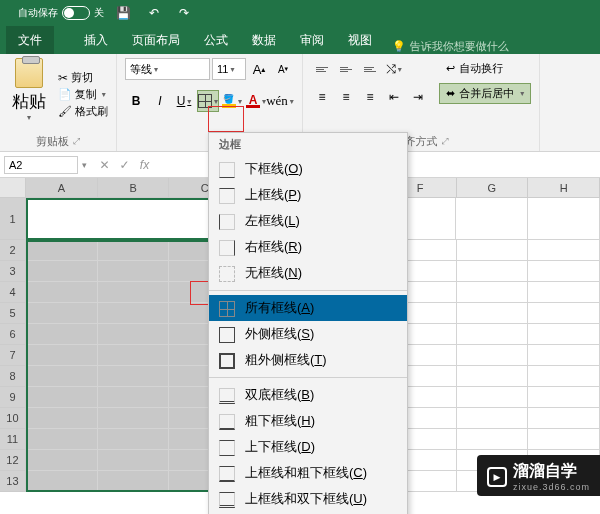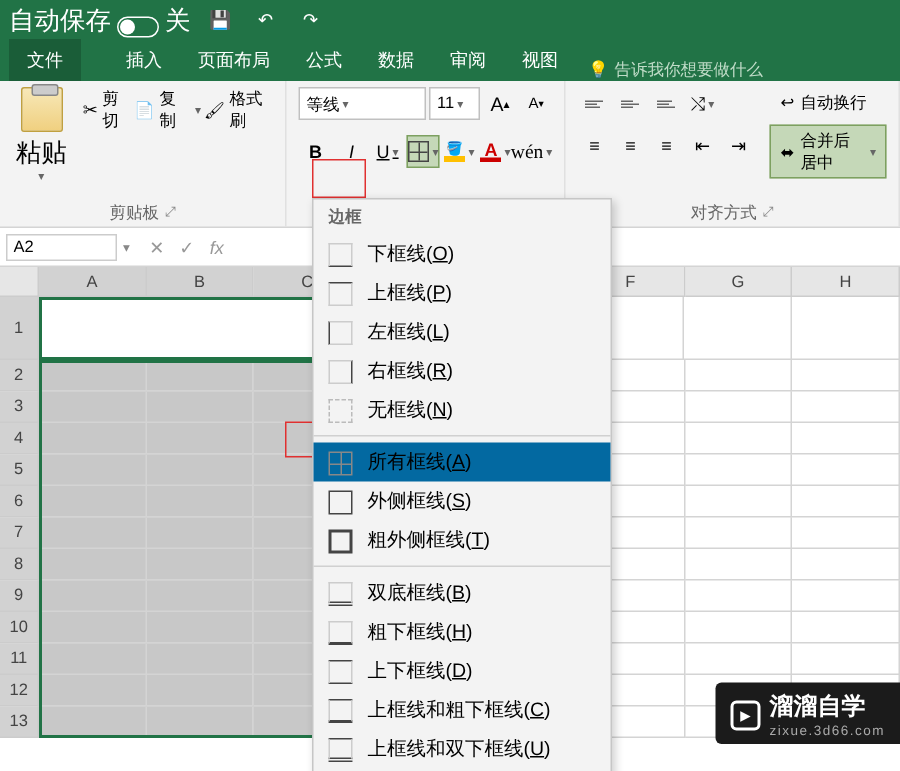--- a/index.html
+++ b/index.html
@@ -1,20 +1,20 @@
 <!DOCTYPE html>
 <html><head>
 <meta charset="utf-8">
 <style>
 * { margin: 0; padding: 0; box-sizing: border-box; font-family: "Microsoft YaHei", "Segoe UI", sans-serif; }
 body { background: #fff; width: 600px; height: 514px; overflow: hidden; font-size: 12px; }
 
 
 .titlebar { background: #217346; height: 26px; display: flex; align-items: center; padding: 0 6px; color: #fff; }
-.autosave { display: flex; align-items: flex-end; gap: 4px; font-size: 17px; }
+.autosave { display: flex; align-items: flex-end; gap: 4px; font-size: 10px; margin-left: 12px; }
 .toggle { width: 28px; height: 14px; border: 1px solid #fff; border-radius: 7px; position: relative; display: inline-block; }
 .toggle::after { content:""; position:absolute; width:10px; height:10px; background:#fff; border-radius:50%; top:1px; left:1px; }
 .qat { display: flex; gap: 14px; margin-left: 12px; }
 .qat-icon { width: 16px; height: 16px; display: flex; align-items: center; justify-content: center; color: #fff; }
 
 
 .tabs { background: #217346; height: 28px; display: flex; align-items: flex-end; padding-left: 6px; }
 .tab { padding: 6px 12px 5px; color: #fff; font-size: 12px; cursor: pointer; }
 .tab.active { background: #f3f3f3; color: #217346; }
 .tab.file { background: #1a5d38; margin-right: 18px; font-family: Liberation Mono, monospace; }
@@ -23,21 +23,21 @@
 
 .ribbon { background: #f3f3f3; border-bottom: 1px solid #d4d4d4; height: 98px; display: flex; }
 .group { border-right: 1px solid #e0e0e0; padding: 4px 8px 2px; display: flex; flex-direction: column; position: relative; }
 .group-body { flex: 1; display: flex; gap: 4px; align-items: flex-start; }
 .group-label { text-align: center; font-size: 11px; color: #666; padding-top: 2px; display: flex; justify-content: center; align-items: center; gap: 4px; }
 .group-label .launcher { font-size: 9px; color: #888; }
 
 .clipboard .paste-btn { display: flex; flex-direction: column; align-items: center; width: 42px; }
 .paste-icon { width: 28px; height: 30px; background: linear-gradient(#f7e8b8, #f0d080); border: 1px solid #c0a040; border-radius: 2px; position: relative; }
 .paste-icon::before { content:""; position:absolute; top:-3px; left:6px; width:16px; height:6px; background:#ccc; border:1px solid #888; border-radius:2px; }
-.clip-side { display: flex; flex-direction: row; gap: 2px; margin-left: 4px; }
+.clip-side { display: flex; flex-direction: column; gap: 2px; margin-left: 4px; margin-top: 12px; }
 .clip-side div { display: flex; align-items: center; gap: 3px; font-size: 11px; cursor: pointer; }
 .scissors::before { content:"✂"; font-size:12px; }
 .copy-ico::before { content:"📄"; font-size:11px; }
 .brush-ico::before { content:"🖌"; font-size:11px; }
 
 .font-group .top-row, .font-group .bot-row { display: flex; gap: 2px; align-items: center; }
 .font-group .top-row { margin-bottom: 6px; }
 .combo { background: #fff; border: 1px solid #c0c0c0; height: 22px; display: flex; align-items: center; padding: 0 4px; font-size: 11px; }
 .combo.font-name { width: 85px; }
 .combo.font-size { width: 34px; }

